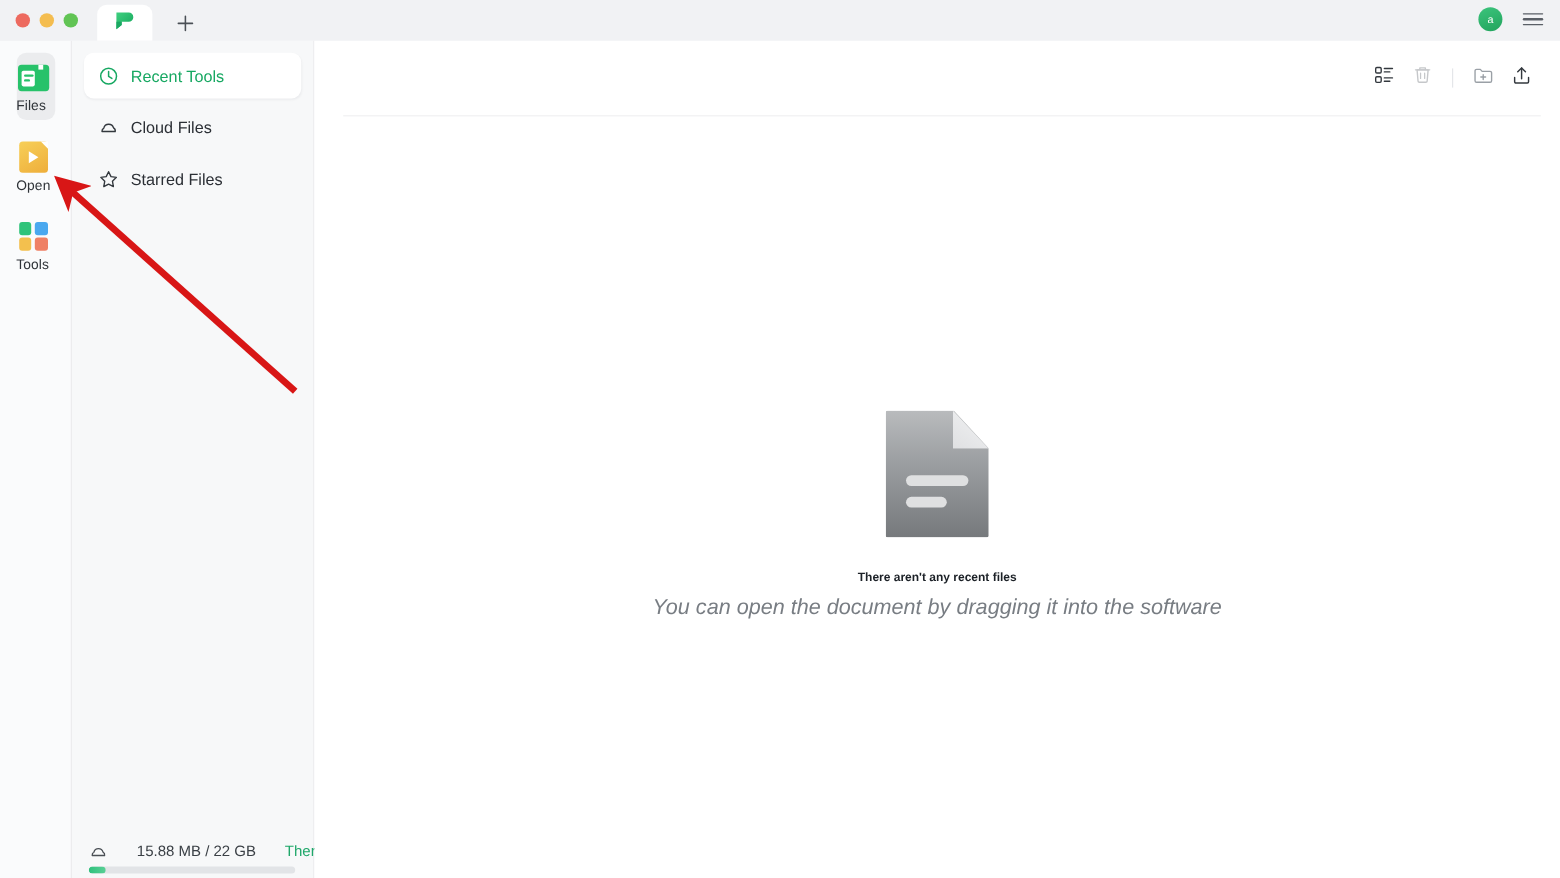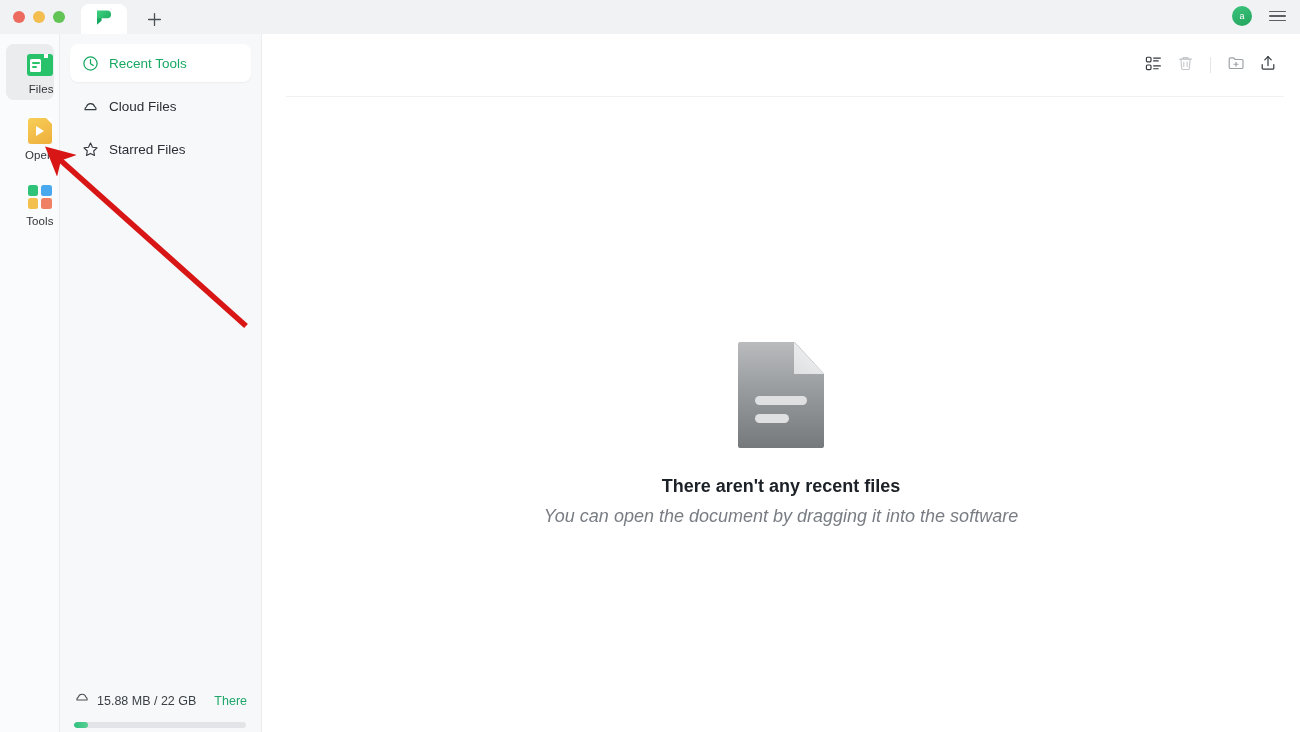--- a/index.html
+++ b/index.html
@@ -75,24 +75,24 @@
   
   .rail {
     width:60px;
     flex:0 0 60px;
     background:#fafbfc;
     border-right:1px solid #ececee;
     padding-top:10px;
     display:flex; flex-direction:column; align-items:center;
   }
   .rail-item {
-    width:48px;
+    width:32px;
     padding:7px 0 5px 0;
     border-radius:8px;
-    display:flex; flex-direction:column; align-items:flex-end; gap:4px;
+    display:flex; flex-direction:column; align-items:flex-start; gap:4px;
     margin-bottom:10px;
     cursor:default;
   }
   .rail-item.active { background:#ebecee; }
   .rail-label { font-size:11.5px; color:#2f3338; letter-spacing:.1px; }
   .rail-glyph { width:28px; height:28px; position:relative; }
 
   
   .ic-files { width:26px; height:22px; position:relative; margin:3px auto 0; }
   .ic-files .base {
@@ -158,23 +158,23 @@
     color:#17a862;
     box-shadow:0 1px 2px rgba(16,24,40,.05);
   }
   .nav-item svg { flex:0 0 auto; display:block; }
 
   .nav-footer {
     margin-top:auto;
     padding:0 14px 0 14px;
   }
   .usage-row {
-    display:flex; align-items:flex-end; gap:7px;
+    display:flex; align-items:flex-start; gap:24px;
     font-size:12.5px; color:#3b4046;
-    padding-bottom:24px;
+    padding-bottom:11px;
   }
   .usage-text { white-space:nowrap; }
   .usage-view { margin-left:auto; color:#1fa76a; font-size:12.5px; cursor:default; }
   .usage-bar {
     height:6px; width:172px; margin:0 0 0 0;
     background:#e2e4e7; border-radius:3px; overflow:hidden;
     position:absolute; left:14px; bottom:4px;
   }
   .usage-fill { height:100%; background:linear-gradient(90deg,#2fc17d,#59cf95); border-radius:3px; }
 
@@ -245,21 +245,21 @@
   }
   .doc-illu .bar1 {
     position:absolute; left:17px; top:54px; width:52px; height:9px;
     background:#dfe0e1; border-radius:4.5px;
   }
   .doc-illu .bar2 {
     position:absolute; left:17px; top:72px; width:34px; height:9px;
     background:#dfe0e1; border-radius:4.5px;
   }
   .empty-title {
-    font-size:18px; font-weight:bold; color:#1c2127;
+    font-size:10px; font-weight:bold; color:#1c2127;
     margin-bottom:9px;
   }
   .empty-sub { font-size:18px; color:#787d83;font-style:italic; }
 
   
   .annot { position:absolute; left:0; top:0; width:1300px; height:732px; pointer-events:none; }
 </style>
 </head>
 <body>
 

